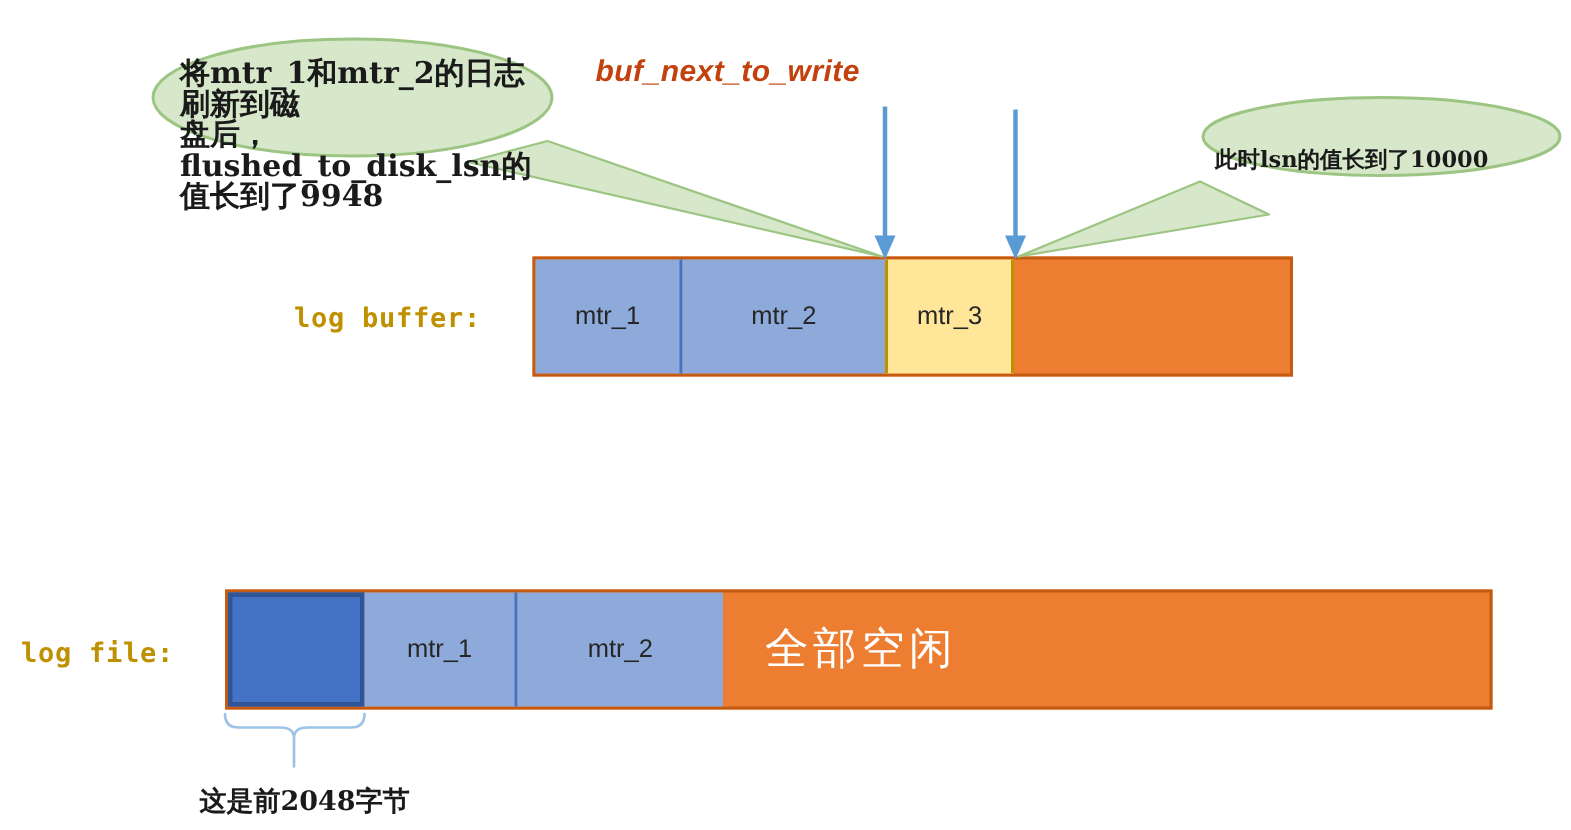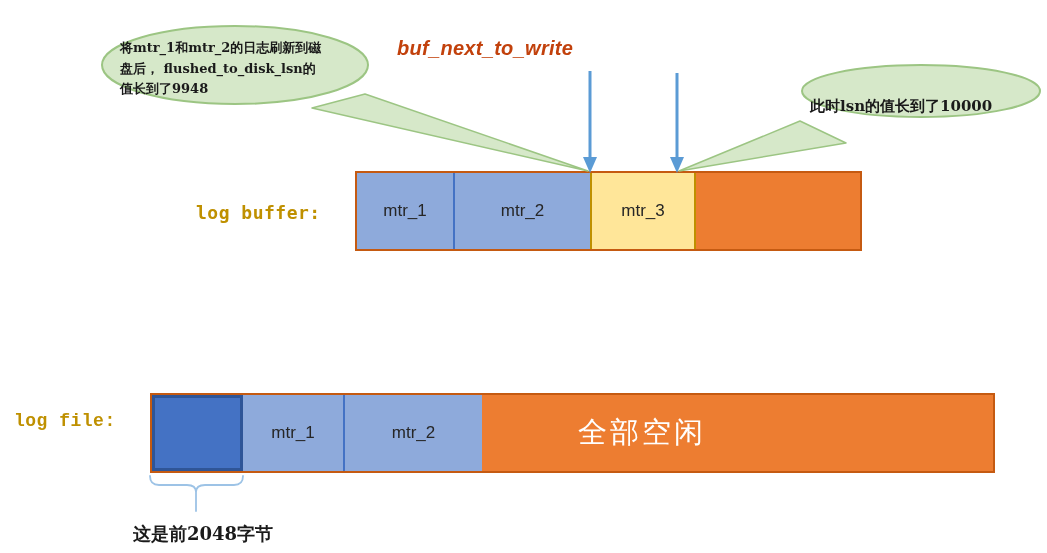--- a/index.html
+++ b/index.html
@@ -48,21 +48,21 @@
     stroke-linecap: round;
   }
   .txt {
     position: absolute;
     z-index: 3;
     color: var(--text-dark);
   }
   .callout-text {
     font-family: "DejaVu Serif", serif;
     font-weight: 700;
-    font-size: 13px;
+    font-size: 20px;
     line-height: 20.5px;
     white-space: pre-line;
   }
   .callout-left-text {
     left: 120px; top: 38px; width: 245px;
   }
   .callout-right-text {
     left: 810px; top: 96px; width: 222px;
     text-align: left;
     font-size: 15px;
@@ -78,21 +78,21 @@
   .title-bntw { left: 397px; top: 37px; }
   .title-bf   { left: 646px; top: 37px; }
   .mono-label {
     font-family: "DejaVu Sans Mono", monospace;
     font-weight: 700;
     font-size: 18px;
     color: var(--label-gold);
     letter-spacing: 0.5px;
   }
   .label-log-buffer { left: 196px; top: 202px; }
-  .label-log-file   { left: 14px;  top: 411px; font-family: Liberation Mono, monospace; }
+  .label-log-file   { left: 14px;  top: 425px; }
   .footnote {
     font-family: "DejaVu Serif", serif;
     font-weight: 700;
     font-size: 18px;
     left: 133px; top: 522px;
   }
   .bar {
     position: absolute;
     z-index: 1;
     box-sizing: border-box;
@@ -109,28 +109,28 @@
     justify-content: center;
   }
   .cell-label {
     font-family: "Liberation Sans", sans-serif;
     font-size: 17px;
     color: #262626;
     text-align: right;
   }
   .lb-seg1 { width: 98px;  background: var(--cell-blue); border-right: 2px solid var(--cell-blue-border); }
   .lb-seg2 { width: 135px; background: var(--cell-blue); }
-  .lb-seg3 { width: 106px;  background: var(--cell-yellow);
+  .lb-seg3 { width: 86px;  background: var(--cell-yellow);
              border-left: 2px solid var(--cell-yellow-border);
              border-right: 2px solid var(--cell-yellow-border); }
   .lb-seg4 { flex: 1; }
   .lf-seg1 { width: 91px;  background: var(--cell-darkblue); border: 3px solid var(--cell-darkblue-border); }
   .lf-seg2 { width: 102px; background: var(--cell-blue); border-right: 2px solid var(--cell-blue-border); }
   .lf-seg3 { width: 137px; background: var(--cell-blue); }
-  .lf-seg4 { flex: 1; justify-content: flex-start; padding-left: 96px; }
+  .lf-seg4 { flex: 1; justify-content: flex-start; padding-left: 28px; }
   .free-label {
     font-family: "Liberation Sans", sans-serif;
     font-size: 29px;
     letter-spacing: 3px;
     color: #ffffff;
   }
 </style>
 </head>
 <body>
 

